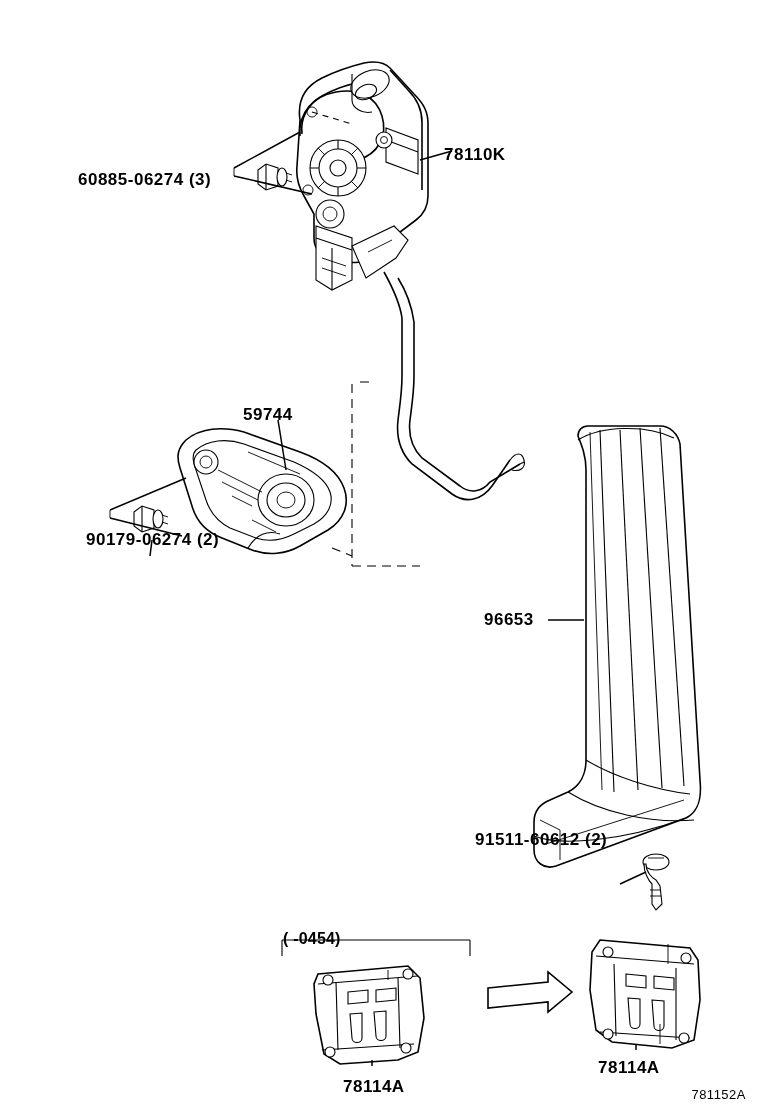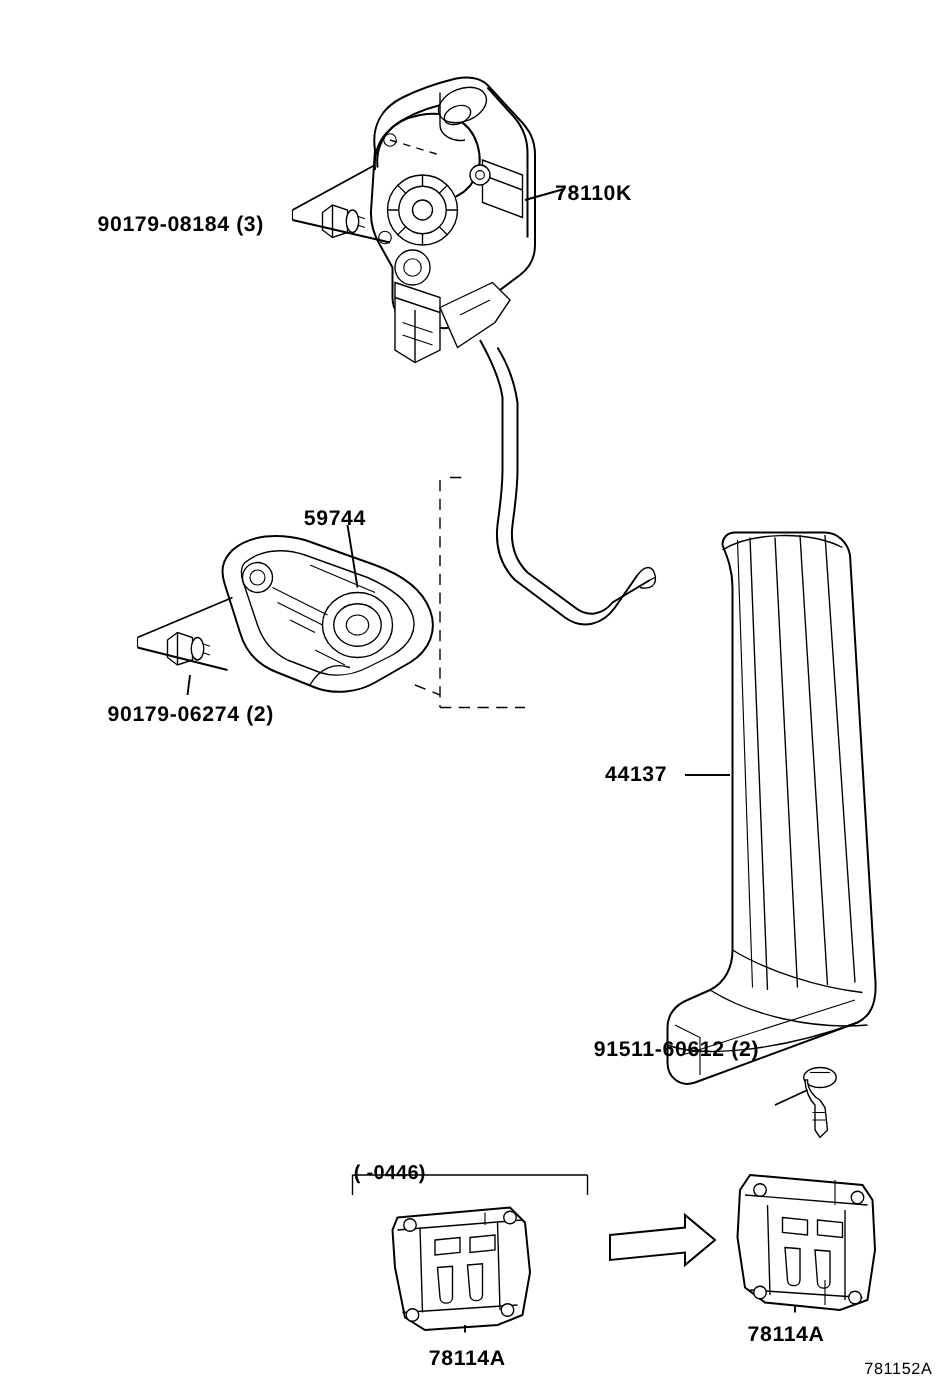--- a/index.html
+++ b/index.html
@@ -307,25 +307,25 @@
     <g>
       <path class="fillw" d="M488 988 L548 982 L548 972 L572 992 L548 1012 L548 1002 L488 1008 Z"></path>
     </g>
 
     <g>
       <path class="ln-thin" d="M282 940 L282 956 M282 940 L470 940 M470 940 L470 956"></path>
     </g>
 
   </svg>
 
-  <div class="label" style="left:78px;  top:170px;">90179-08184 (3)</div>
+  <div class="label" style="left:78px;  top:170px;">60885-06274 (3)</div>
   <div class="label" style="left:444px; top:145px;">78110K</div>
   <div class="label" style="left:243px; top:405px;">59744</div>
-  <div class="label" style="left:86px;  top:562px;">90179-06274 (2)</div>
-  <div class="label" style="left:484px; top:610px;">44137</div>
+  <div class="label" style="left:86px;  top:530px;">90179-06274 (2)</div>
+  <div class="label" style="left:484px; top:610px;">96653</div>
   <div class="label" style="left:475px; top:830px;">91511-60612 (2)</div>
   <div class="label" style="left:598px; top:1058px;">78114A</div>
   <div class="label" style="left:343px; top:1077px;">78114A</div>
-  <div class="label small" style="left:283px; top:930px;">(   -0446)</div>
+  <div class="label small" style="left:283px; top:930px;">(   -0454)</div>
 
   <div class="corner-code">781152A</div>
 
 </div>
 
 </body></html>

